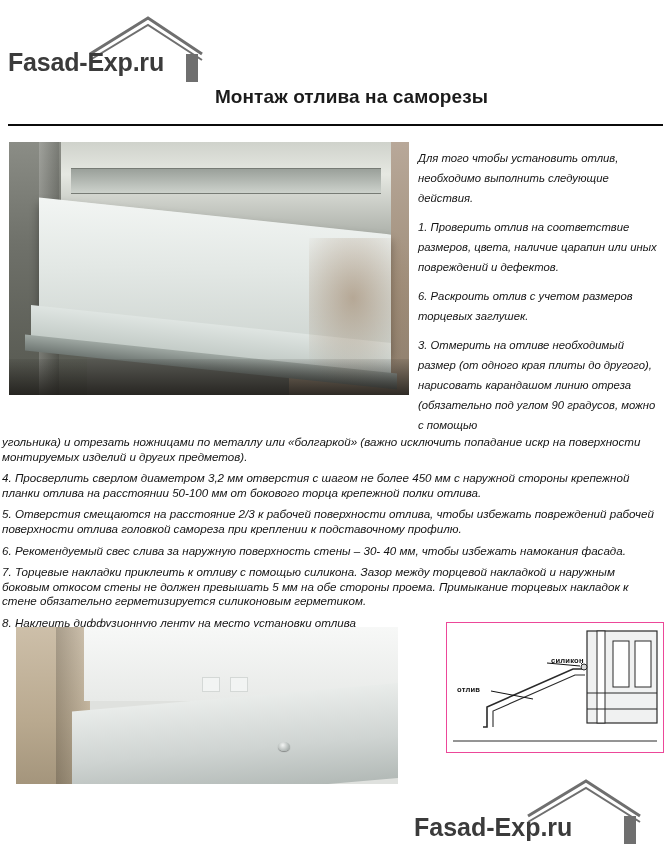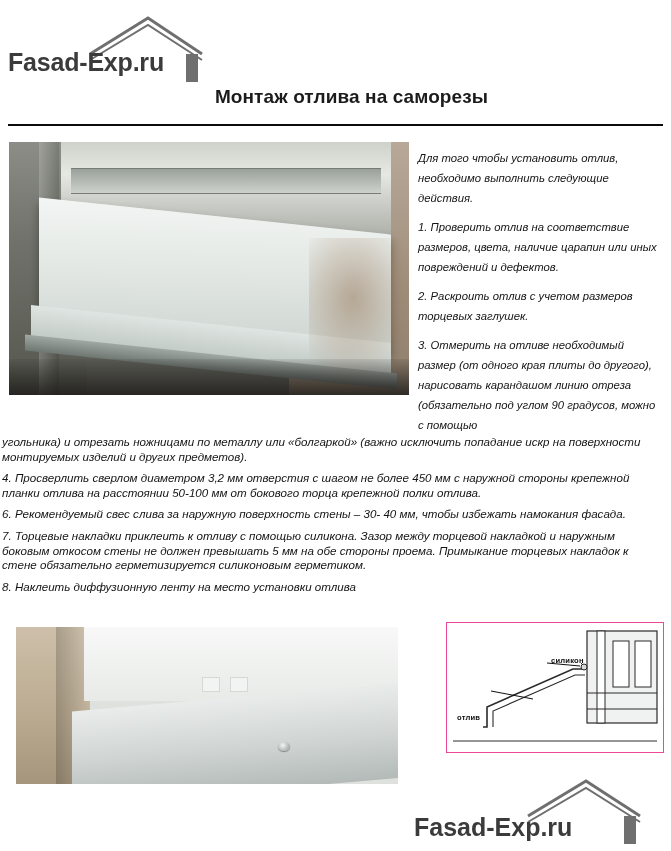--- a/index.html
+++ b/index.html
@@ -247,21 +247,21 @@
   }
   .diagram svg { display: block; }
   .diagram .lbl {
     position: absolute;
     font-size: 7.6px;
     font-weight: 700;
     color: #111;
     letter-spacing: 0.2px;
   }
   .lbl-silikon { left: 104px; top: 33px; }
-  .lbl-otliv  { left: 10px;  top: 62px; margin-top: 28px; }
+  .lbl-otliv  { left: 10px;  top: 62px; }
 
   
   .logo-bottom {
     position: absolute;
     left: 404px;
     top: 780px;
     width: 260px;
     height: 64px;
   }
   .logo-bottom .logo-text {
@@ -306,27 +306,28 @@
     <div class="sill"></div>
     <div class="sill-front"></div>
     <div class="sill-edge"></div>
     <div class="dirt"></div>
     <div class="shadow-bottom"></div>
   </div>
 
   <div class="intro-text">
     <p>Для того чтобы установить отлив, необходимо выполнить следующие действия.</p>
     <p>1. Проверить отлив на соответствие размеров, цвета, наличие царапин или иных повреждений и дефектов.</p>
-    <p>2. Раскроить отлив с учетом размеров торцевых заглушек.</p>
+    <p>6. Раскроить отлив с учетом размеров торцевых заглушек.</p>
     <p>3. Отмерить на отливе необходимый размер (от одного края плиты до другого), нарисовать карандашом линию отреза (обязательно под углом 90 градусов, можно с помощью</p>
   </div>
 
   <div class="body-text">
     <p>угольника) и отрезать ножницами по металлу или «болгаркой» (важно исключить попадание искр на поверхности монтируемых изделий и других предметов).</p>
     <p>4. Просверлить сверлом диаметром 3,2 мм отверстия с шагом не более 450 мм с наружной стороны крепежной планки отлива на расстоянии 50-100 мм от бокового торца крепежной полки отлива.</p>
+    <p>5. Отверстия смещаются на расстояние 2/3 к рабочей поверхности отлива, чтобы избежать повреждений рабочей поверхности отлива головкой самореза при креплении к подставочному профилю.</p>
     <p>6. Рекомендуемый свес слива за наружную поверхность стены – 30- 40 мм, чтобы избежать намокания фасада.</p>
     <p>7. Торцевые накладки приклеить к отливу с помощью силикона. Зазор между торцевой накладкой и наружным боковым откосом стены не должен превышать 5 мм на обе стороны проема. Примыкание торцевых накладок к стене обязательно герметизируется силиконовым герметиком.</p>
     <p>8. Наклеить диффузионную ленту на место установки отлива</p>
   </div>
 
   <div class="photo-bottom">
     <div class="b-wall"></div>
     <div class="b-sillwall"></div>
     <div class="b-joint"></div>
     <div class="b-sill"></div>

